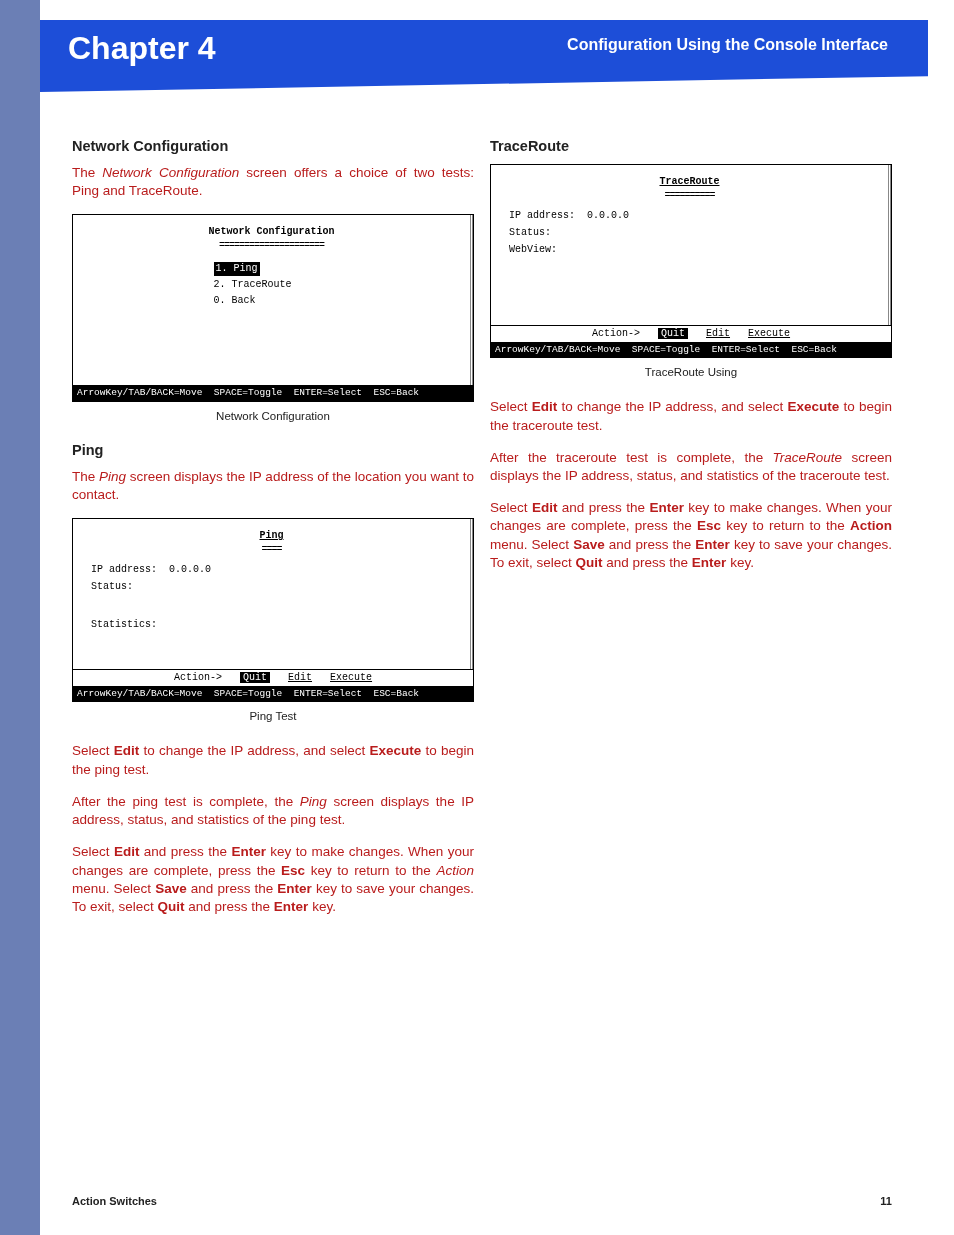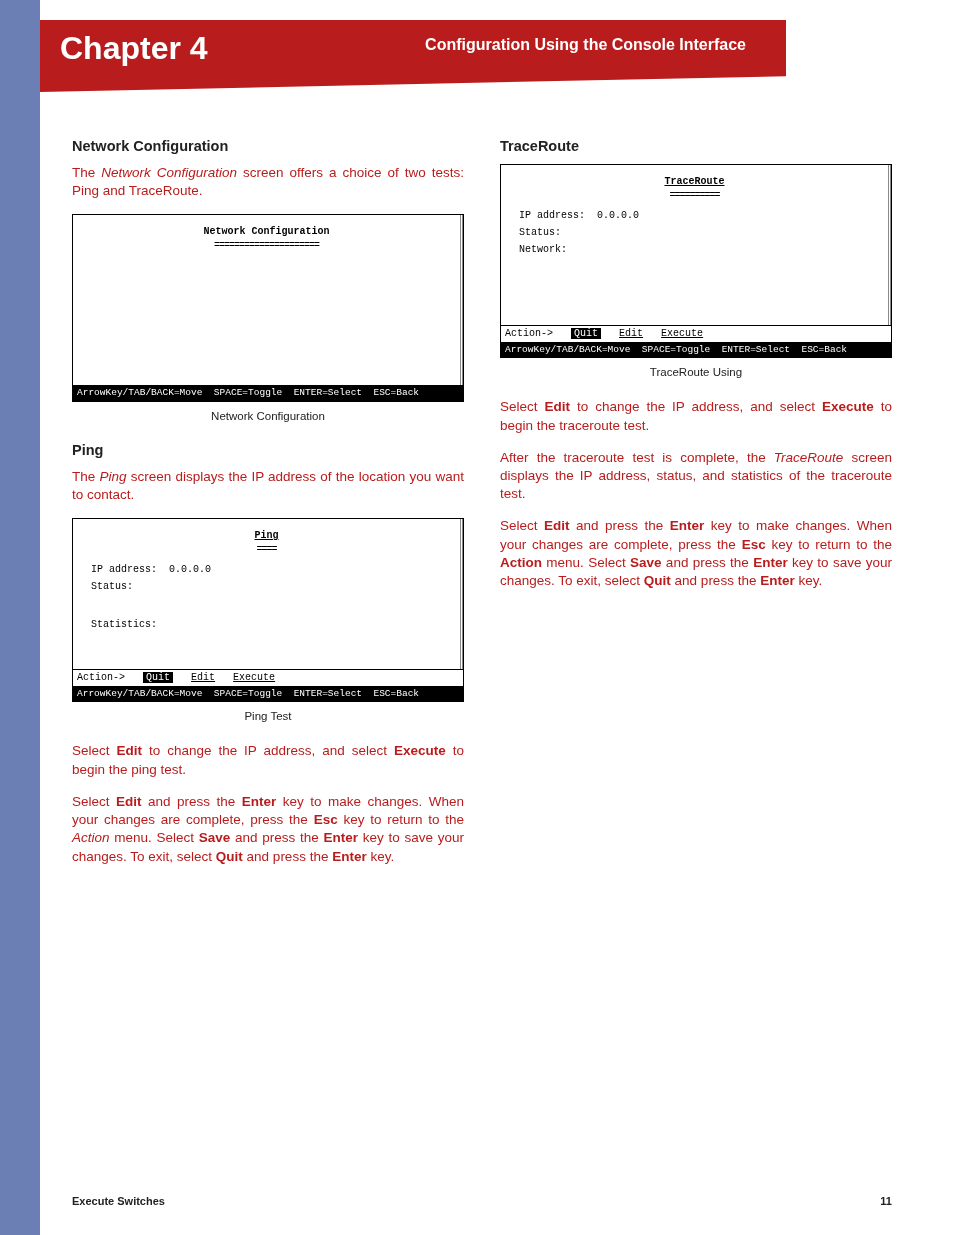--- a/index.html
+++ b/index.html
@@ -12,47 +12,47 @@
 }
 .sidebar {
   position: absolute;
   left: 0; top: 0;
   width: 40px; height: 1235px;
   background: #6b7fb5;
 }
 .header {
   position: absolute;
   left: 40px; top: 20px;
-  width: 746px; height: 72px;
-  background: #b91c1c;
+  width: 888px; height: 72px;
+  background: #1d4ed8;
   clip-path: polygon(0 0, 100% 0, 100% 78%, 0 100%);
   display: flex;
   justify-content: space-between;
   align-items: flex-start;
-  padding: 10px 40px 0 20px;
+  padding: 10px 40px 0 28px;
 }
 .chapter-title {
   color: #fff;
   font-weight: 700;
   font-size: 32px;
   font-family: "Myriad Pro", Arial, sans-serif;
 }
 .header-right {
   color: #fff;
   font-weight: 700;
   font-size: 16px;
   font-family: "Myriad Pro", Arial, sans-serif;
   margin-top: 6px;
 }
 .content {
   position: absolute;
   left: 72px; top: 138px;
   width: 820px;
   display: flex;
-  gap: 36px;
+  gap: 16px;
 }
 .col {
   flex: 1;
   min-width: 0;
 }
 .h3 {
   font-weight: 700;
   font-size: 14.5px;
   color: #222;
   margin-bottom: 10px;
@@ -106,20 +106,21 @@
 .selected {
   background: #000;
   color: #fff;
   display: inline-block;
   padding: 0 2px;
 }
 .action-row {
   border-top: 1px solid #000;
   padding: 1px 4px;
   white-space: pre;
+  text-align: center;
 }
 .action-sel {
   background: #000;
   color: #fff;
   padding: 0 3px;
 }
 .nav-row {
   background: #000;
   color: #fff;
   padding: 1px 4px;
@@ -160,20 +161,25 @@
 
   <div class="col">
     <div class="h3">Network Configuration</div>
     <div class="para just">The <span class="ital">Network Configuration</span> screen offers a choice of two tests: Ping and TraceRoute.</div>
 
     <div class="console-wrap">
       <div class="console">
         <div class="console-inner">
           <div class="console-title2">Network Configuration</div>
           <div class="console-underline">=====================</div>
+          <div class="menu-list">
+            <div class="menu-item"><span class="selected">1. Ping</span></div>
+            <div class="menu-item">2. TraceRoute</div>
+            <div class="menu-item">0. Back</div>
+          </div>
           <div style="height:60px"></div>
         </div>
         <div class="nav-row">ArrowKey/TAB/BACK=Move  SPACE=Toggle  ENTER=Select  ESC=Back</div>
       </div>
     </div>
     <div class="caption">Network Configuration</div>
 
     <div class="h3">Ping</div>
     <div class="para just">The <span class="ital">Ping</span> screen displays the IP address of the location you want to contact.</div>
 
@@ -190,49 +196,50 @@
           </div>
         </div>
         <div class="action-row"><span>Action-&gt;</span>   <span class="action-sel">Quit</span>   <u>Edit</u>   <u>Execute</u></div>
         <div class="nav-row">ArrowKey/TAB/BACK=Move  SPACE=Toggle  ENTER=Select  ESC=Back</div>
       </div>
     </div>
     <div class="caption">Ping Test</div>
 
     <div class="para just"><span>Select </span><span class="bold">Edit</span><span> to change the IP address, and select </span><span class="bold">Execute</span><span> to begin the ping test.</span></div>
 
+    <div class="para just">After the ping test is complete, the <span class="ital">Ping</span> screen displays the IP address, status, and statistics of the ping test.</div>
 
     <div class="para just">Select <span class="bold">Edit</span> and press the <span class="bold">Enter</span> key to make changes. When your changes are complete, press the <span class="bold">Esc</span> key to return to the <span class="ital">Action</span> menu. Select <span class="bold">Save</span> and press the <span class="bold">Enter</span> key to save your changes. To exit, select <span class="bold">Quit</span> and press the <span class="bold">Enter</span> key.</div>
   </div>
 
   <div class="col">
     <div class="h3">TraceRoute</div>
 
     <div class="console-wrap">
       <div class="console">
         <div class="console-inner" style="min-height:160px">
           <div class="console-title">TraceRoute</div>
           <div class="console-underline">==========</div>
           <div class="fields">
             <div><span>IP address:</span>  <span>0.0.0.0</span></div>
             <div>Status:</div>
-            <div>Network:</div>
+            <div>WebView:</div>
           </div>
           <div style="height:30px"></div>
         </div>
         <div class="action-row"><span>Action-&gt;</span>   <span class="action-sel">Quit</span>   <u>Edit</u>   <u>Execute</u></div>
         <div class="nav-row">ArrowKey/TAB/BACK=Move  SPACE=Toggle  ENTER=Select  ESC=Back</div>
       </div>
     </div>
     <div class="caption">TraceRoute Using</div>
 
     <div class="para just"><span>Select </span><span class="bold">Edit</span><span> to change the IP address, and select </span><span class="bold">Execute</span><span> to begin the traceroute test.</span></div>
 
     <div class="para just">After the traceroute test is complete, the <span class="ital">TraceRoute</span> screen displays the IP address, status, and statistics of the traceroute test.</div>
 
     <div class="para just">Select <span class="bold">Edit</span> and press the <span class="bold">Enter</span> key to make changes. When your changes are complete, press the <span class="bold">Esc</span> key to return to the <span class="bold">Action</span> menu. Select <span class="bold">Save</span> and press the <span class="bold">Enter</span> key to save your changes. To exit, select <span class="bold">Quit</span> and press the <span class="bold">Enter</span> key.</div>
   </div>
 </div>
 
 <div class="footer">
-  <span>Execute Switches</span>
+  <span>Action Switches</span>
   <span>11</span>
 </div>
 
 </body></html>

